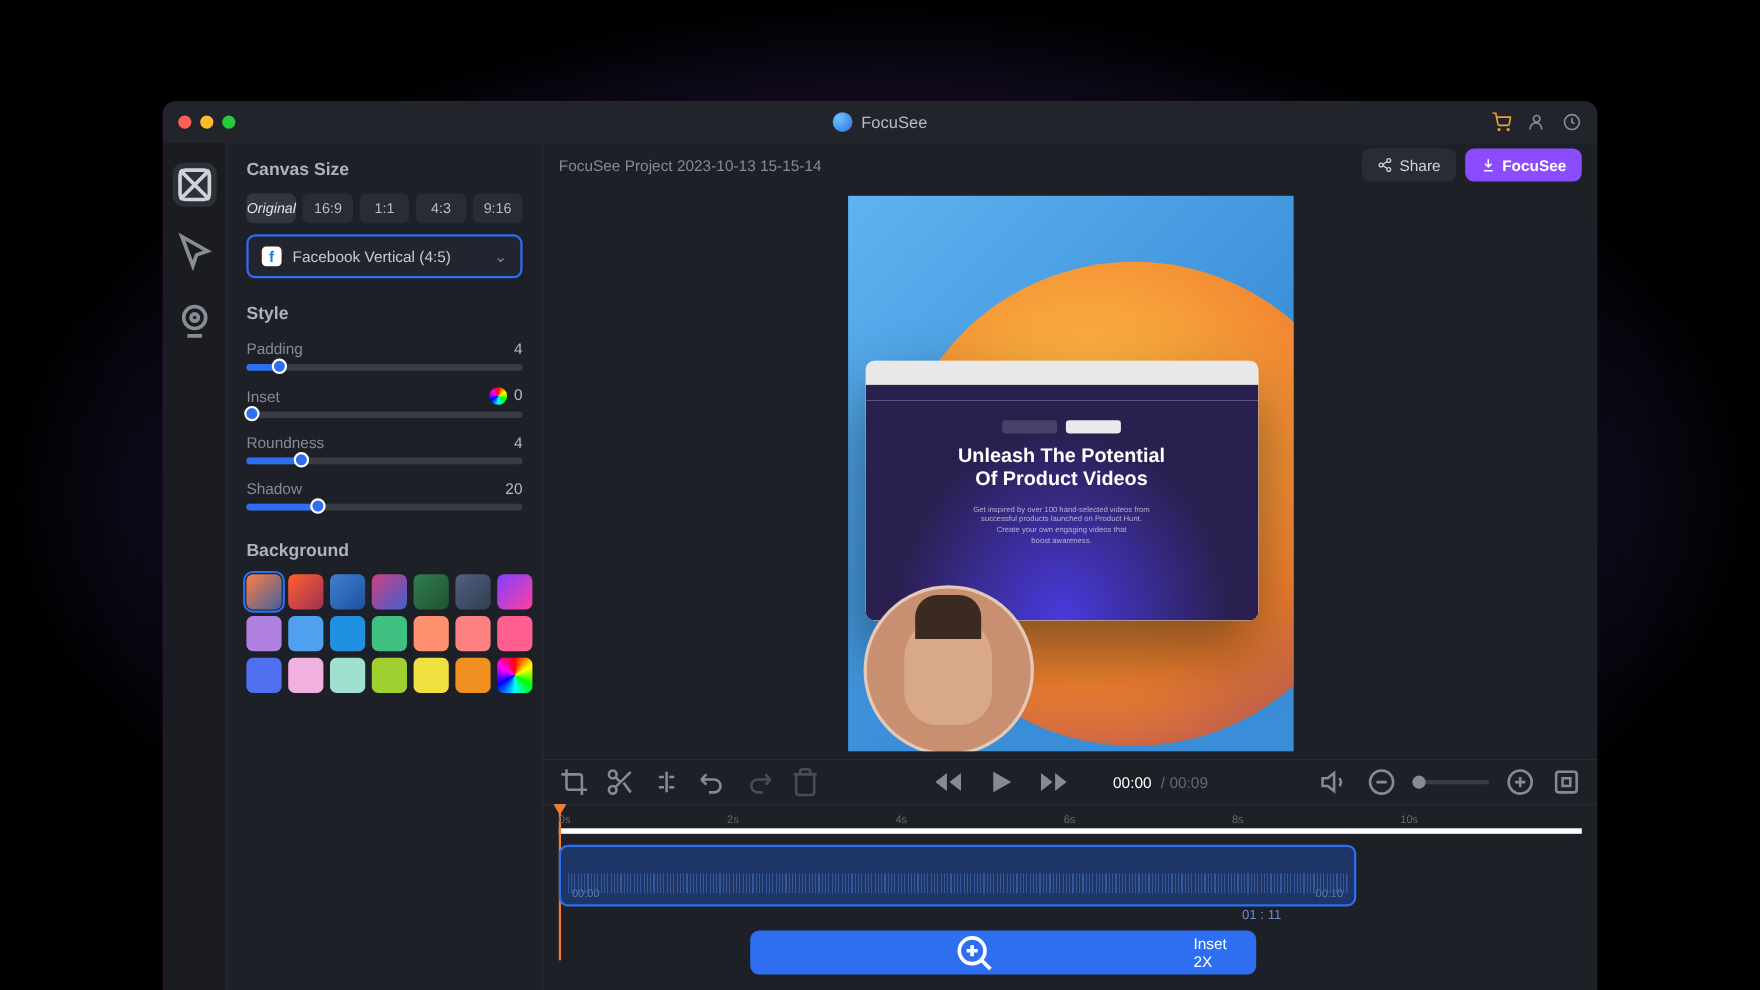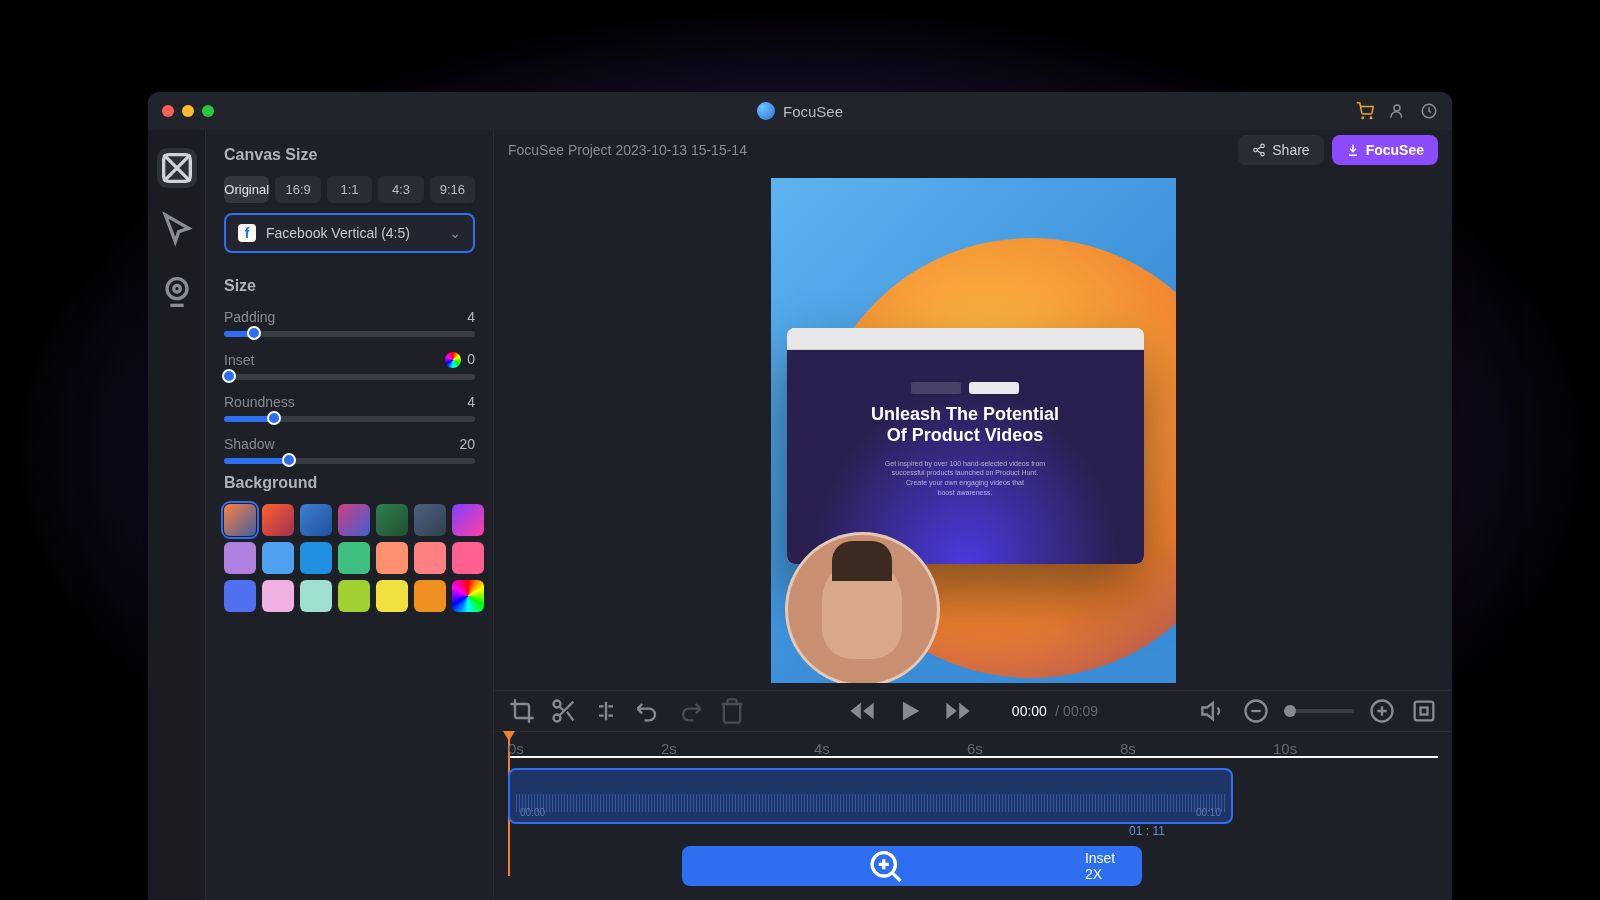--- a/index.html
+++ b/index.html
@@ -16,33 +16,33 @@
 .tb-icon { width: 18px; height: 18px; color: #8a8c94; cursor: pointer; display:flex; align-items:center; justify-content:center;}
 .tb-icon.cart { color: #f0a030; }
 .body { flex: 1; display: flex; overflow: hidden; }
 .nav { width: 58px; background: #1a1c22; display: flex; flex-direction: column; align-items: center; padding-top: 18px; gap: 22px; border-right: 1px solid #2a2c34; }
 .nav-btn { width: 40px; height: 40px; border-radius: 10px; display: flex; align-items: center; justify-content: center; color: #8a8c94; cursor: pointer; }
 .nav-btn.active { background: #2e3038; color: #d0d2d8; }
 .sidebar { width: 288px; background: #1e2028; padding: 16px 18px; border-right: 1px solid #2a2c34; overflow-y: auto; }
 .section-h { color: #b0b2ba; font-size: 16px; font-weight: 600; margin-bottom: 12px; }
 .ratio-row { display: flex; gap: 6px; margin-bottom: 10px; }
 .ratio-btn { flex: 1; padding: 6px 0; background: #2a2c34; color: #b8bac0; border-radius: 6px; font-size: 13px; text-align: center; cursor: pointer; border:none;}
-.ratio-btn.active { background: #33353f; color: #e0e2e8; }
+.ratio-btn.active { background: #33353f; color: #e0e2e8; font-style: italic; }
 .preset-sel { width: 100%; padding: 9px 12px; background: #222430; border: 2px solid #2d6ff0; border-radius: 8px; color: #c8cad0; font-size: 14px; display: flex; align-items: center; gap: 10px; cursor: pointer; }
 .fb-ic { width: 18px; height: 18px; background: #fff; border-radius: 4px; display: flex; align-items: center; justify-content: center; color: #1877f2; font-weight: 800; font-size: 14px; }
 .chev { margin-left: auto; color: #8a8c94; }
 .style-sec { margin-top: 24px; }
 .prop-row { display: flex; justify-content: space-between; align-items: center; margin-top: 14px; color: #888a92; font-size: 14px; }
 .prop-val { color: #b8bac0; font-size: 14px; }
 .slider-wrap { margin-top: 6px; }
 .slider { width: 100%; height: 6px; background: #3a3c44; border-radius: 3px; position: relative; }
 .slider-fill { height: 100%; background: #2d6ff0; border-radius: 3px; }
 .slider-thumb { position: absolute; width: 14px; height: 14px; background: #2d6ff0; border: 2px solid #fff; border-radius: 50%; top: -5px; transform: translateX(-50%); }
 .color-ic { width: 16px; height: 16px; border-radius: 50%; background: conic-gradient(red, yellow, lime, cyan, blue, magenta, red); margin-right:6px; display:inline-block; vertical-align:middle;}
-.bg-sec { margin-top: 10px; }
+.bg-sec { margin-top: 28px; }
 .swatch-grid { display: grid; grid-template-columns: repeat(7, 32px); gap: 6px; margin-top: 12px; }
 .swatch { width: 32px; height: 32px; border-radius: 6px; cursor: pointer; }
 .swatch.sel { outline: 2px solid #2d6ff0; outline-offset: 1px; }
 .main { flex: 1; display: flex; flex-direction: column; background: #1e2028; }
 .topbar { height: 40px; display: flex; align-items: center; padding: 0 14px; }
 .proj-name { color: #888a92; font-size: 14px; }
 .share-btn { margin-left: auto; padding: 7px 14px; color: #d0d2d8; font-size: 14px; border-radius: 8px; display: flex; align-items: center; gap: 6px; cursor: pointer; background: #2a2c34; border:none;}
 .export-btn { margin-left: 8px; padding: 7px 14px; background: #8b4bff; color: #fff; font-size: 14px; font-weight: 600; border-radius: 8px; display: flex; align-items: center; gap: 6px; cursor: pointer; border:none;}
 .canvas-area { flex: 1; display: flex; align-items: center; justify-content: center; }
 .preview { width: 405px; height: 505px; background: linear-gradient(135deg, #5eb3f0 0%, #3a8ed8 60%); border-radius: 0; position: relative; overflow: hidden; }
@@ -59,21 +59,21 @@
 .ctrl-ic { width: 28px; height: 28px; display: flex; align-items: center; justify-content: center; color: #888a92; cursor: pointer; border-radius: 6px; }
 .ctrl-ic.disabled { color: #4a4c54; }
 .ctrl-sep { flex: 1; }
 .playback { display: flex; align-items: center; gap: 20px; }
 .time-disp { margin-left: 20px; font-size: 14px; font-family:monospace;}
 .time-cur { color: #fff; }
 .time-tot { color: #666870; }
 .zoom-slider-tl { width: 70px; height: 4px; background: #3a3c44; border-radius: 2px; position:relative;}
 .zoom-slider-tl::after{content:''; position:absolute; left:0; top:-4px; width:12px; height:12px; background:#888a92; border-radius:50%;}
 .timeline { flex-shrink:0; padding: 0 14px 14px 14px; }
-.ruler { height: 26px; position: relative; color: #666870; font-size: 15px; border-bottom: 2px solid #ffffff; }
+.ruler { height: 26px; position: relative; color: #666870; font-size: 10px; border-bottom: 5px solid #ffffff; }
 .ruler span { position: absolute; top: 8px;}
 .playhead { position:absolute; left:0; top:0; bottom:-120px; width:2px; background:#f08030;}
 .playhead::before{content:''; position:absolute; top:-1px; left:-5px; width:12px; height:10px; background:#f08030; clip-path:polygon(0 0,100% 0,50% 100%);}
 .clip { margin-top: 10px; height: 56px; background: #1e3568; border: 2px solid #2d6ff0; border-radius: 8px; position: relative; padding: 6px 10px; width: 725px;}
 .clip-label { color: #d0d2d8; font-size: 13px; display:flex; align-items:center; gap:6px;}
 .clip-time { position: absolute; bottom: 4px; font-size: 10px; color: #5a7ab0; }
 .clip-time.l { left: 10px; } .clip-time.r { right: 10px; }
 .wave { position:absolute; left:6px; right:6px; bottom:10px; height:18px; opacity:0.5; background: repeating-linear-gradient(90deg, #4a7ad0 0 1px, transparent 1px 3px);}
 .zoom-clip { margin-top: 6px; margin-left: 174px; height: 40px; width: 460px; background: #2d6ff0; border-radius: 8px; display: flex; align-items: center; padding: 0 12px; gap: 8px; color: #fff; font-size: 14px; position:relative;}
 .zoom-time { position:absolute; top:-2px; left:50%; transform:translateX(-50%); color:#6a8ad0; font-size:12px;}
@@ -149,21 +149,21 @@
         <button class="ratio-btn">4:3</button>
         <button class="ratio-btn">9:16</button>
       </div>
       <div class="preset-sel">
         <span class="fb-ic">f</span>
         <span>Facebook Vertical (4:5)</span>
         <span class="chev">⌄</span>
       </div>
 
       <div class="style-sec">
-        <div class="section-h">Size</div>
+        <div class="section-h">Style</div>
 
         <div class="prop-row">
             <span>Padding</span>
             <span class="prop-val">4</span>
           </div>
         <div class="slider-wrap">
             <div class="slider">
               <div class="slider-fill" style="width:12%"></div>
               <div class="slider-thumb" style="left:12%"></div>
             </div>

